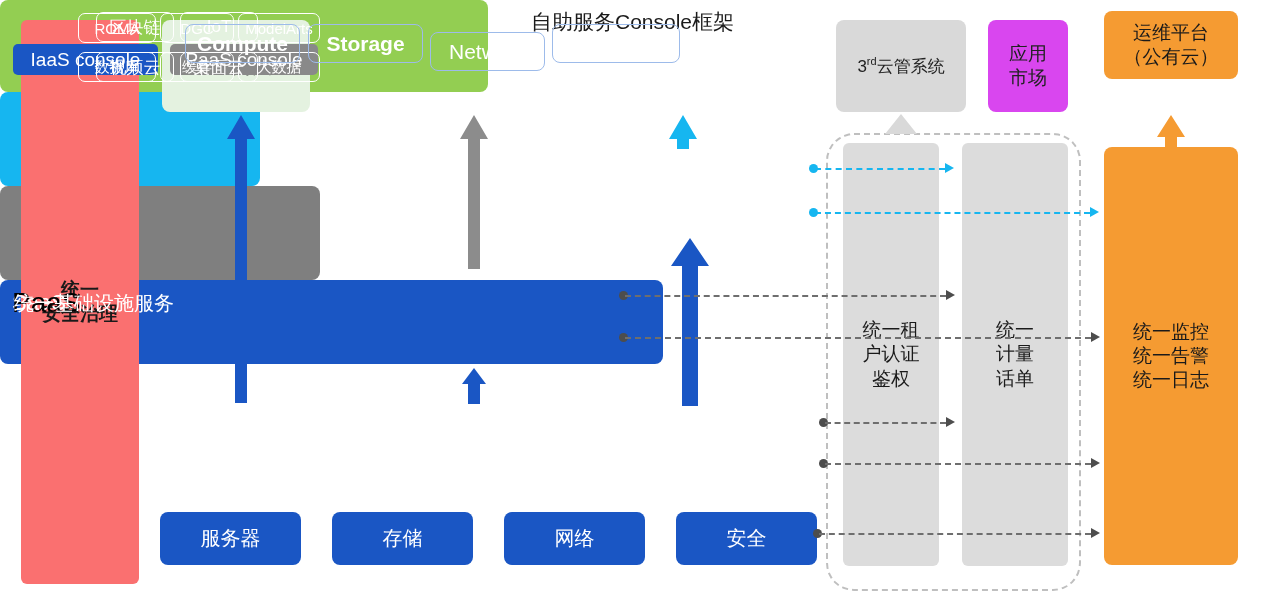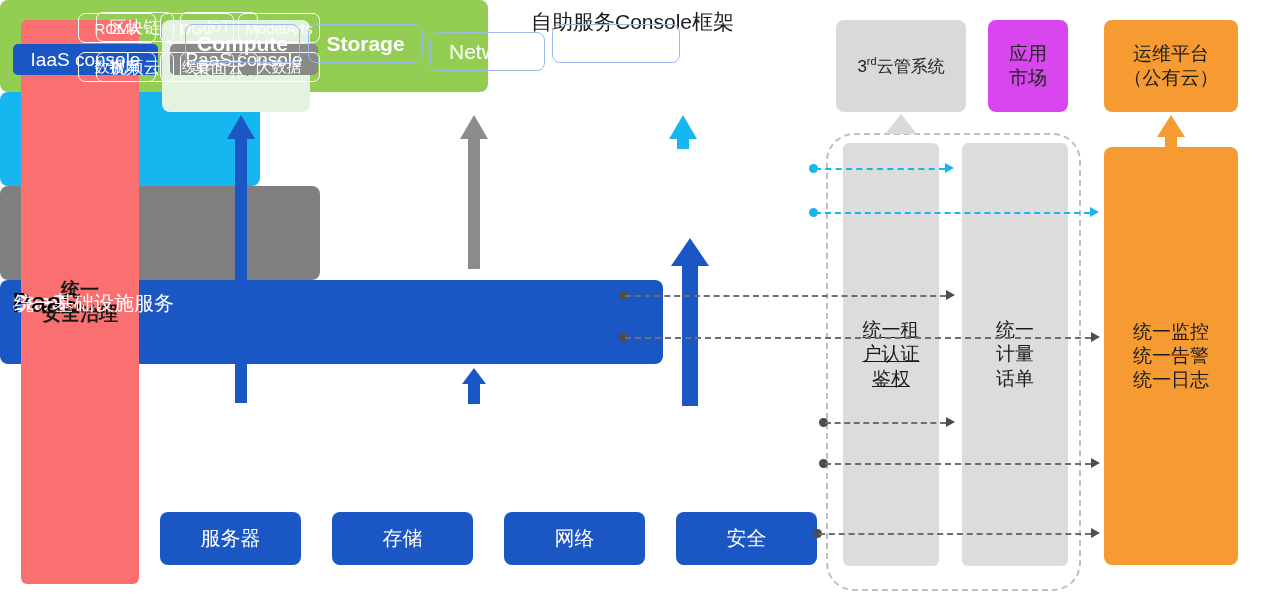--- a/index.html
+++ b/index.html
@@ -20,21 +20,21 @@
   #chip-iaas{left:13px;width:145px;background:#1A56C4;}
   #chip-paas{left:170px;width:148px;background:#898989;}
   #chip-saas{left:329px;width:148px;background:#16B6F0;}
 
   
   #third-party{left:836px;top:20px;width:130px;height:92px;background:#D9D9D9;border-radius:8px;color:#222;font-size:17px;}
   #third-party sup{font-size:11px;vertical-align:super;}
   #app-market{left:988px;top:20px;width:80px;height:92px;background:#d946ef;border-radius:8px;color:#222;font-size:19px;}
 
   
-  #ops-top{left:1104px;top:20px;width:134px;height:92px;background:#F59B32;border-radius:8px;color:#1a1a1a;font-size:19px;}
+  #ops-top{left:1104px;top:11px;width:134px;height:68px;background:#F59B32;border-radius:8px;color:#1a1a1a;font-size:19px;}
   #ops-main{left:1104px;top:147px;width:134px;height:418px;background:#F59B32;border-radius:8px;color:#1a1a1a;font-size:19px;}
 
   
   #saas-box{left:553px;top:145px;width:260px;height:94px;background:#16B6F0;border-radius:8px;}
   #saas-label{position:absolute;left:12px;top:50%;transform:translateY(-50%);color:#fff;font-size:22px;}
   .saas-chip{position:absolute;height:28px;display:flex;align-items:center;justify-content:center;border:1.5px solid #ffffff;border-radius:7px;color:#fff;font-size:17px;}
 
   
   #paas-box{left:303px;top:266px;width:320px;height:94px;background:#7F7F7F;border-radius:8px;}
   #paas-label{position:absolute;left:12px;top:50%;transform:translateY(-50%);color:#000000;font-size:28px;}
@@ -130,21 +130,21 @@
     <div class="infra-chip" style="left:552px;width:100px;padding-left:26px;">CCE</div>
   </div>
 
   <div class="bottom-box" style="left:160px;width:141px;">服务器</div>
   <div class="bottom-box" style="left:504px;width:141px;">网络</div>
   <div class="bottom-box" style="left:332px;width:141px;">存储</div>
   <div class="bottom-box" style="left:676px;width:141px;">安全</div>
 
   <div id="dashed-container"></div>
   <div class="grey-bar" id="grey-auth">
-    <span style="white-space:pre-line;text-decoration:underline;">统一租
+    <span style="white-space:pre-line;">统一租
 户认证
 鉴权</span>
   </div>
   <div class="grey-bar" id="grey-meter">
     <span style="white-space:pre-line;">统一
 计量
 话单</span>
   </div>
 
   <svg class="up-arrow" style="left:225px;top:113px;" width="32" height="290" viewBox="0 0 32 290">

